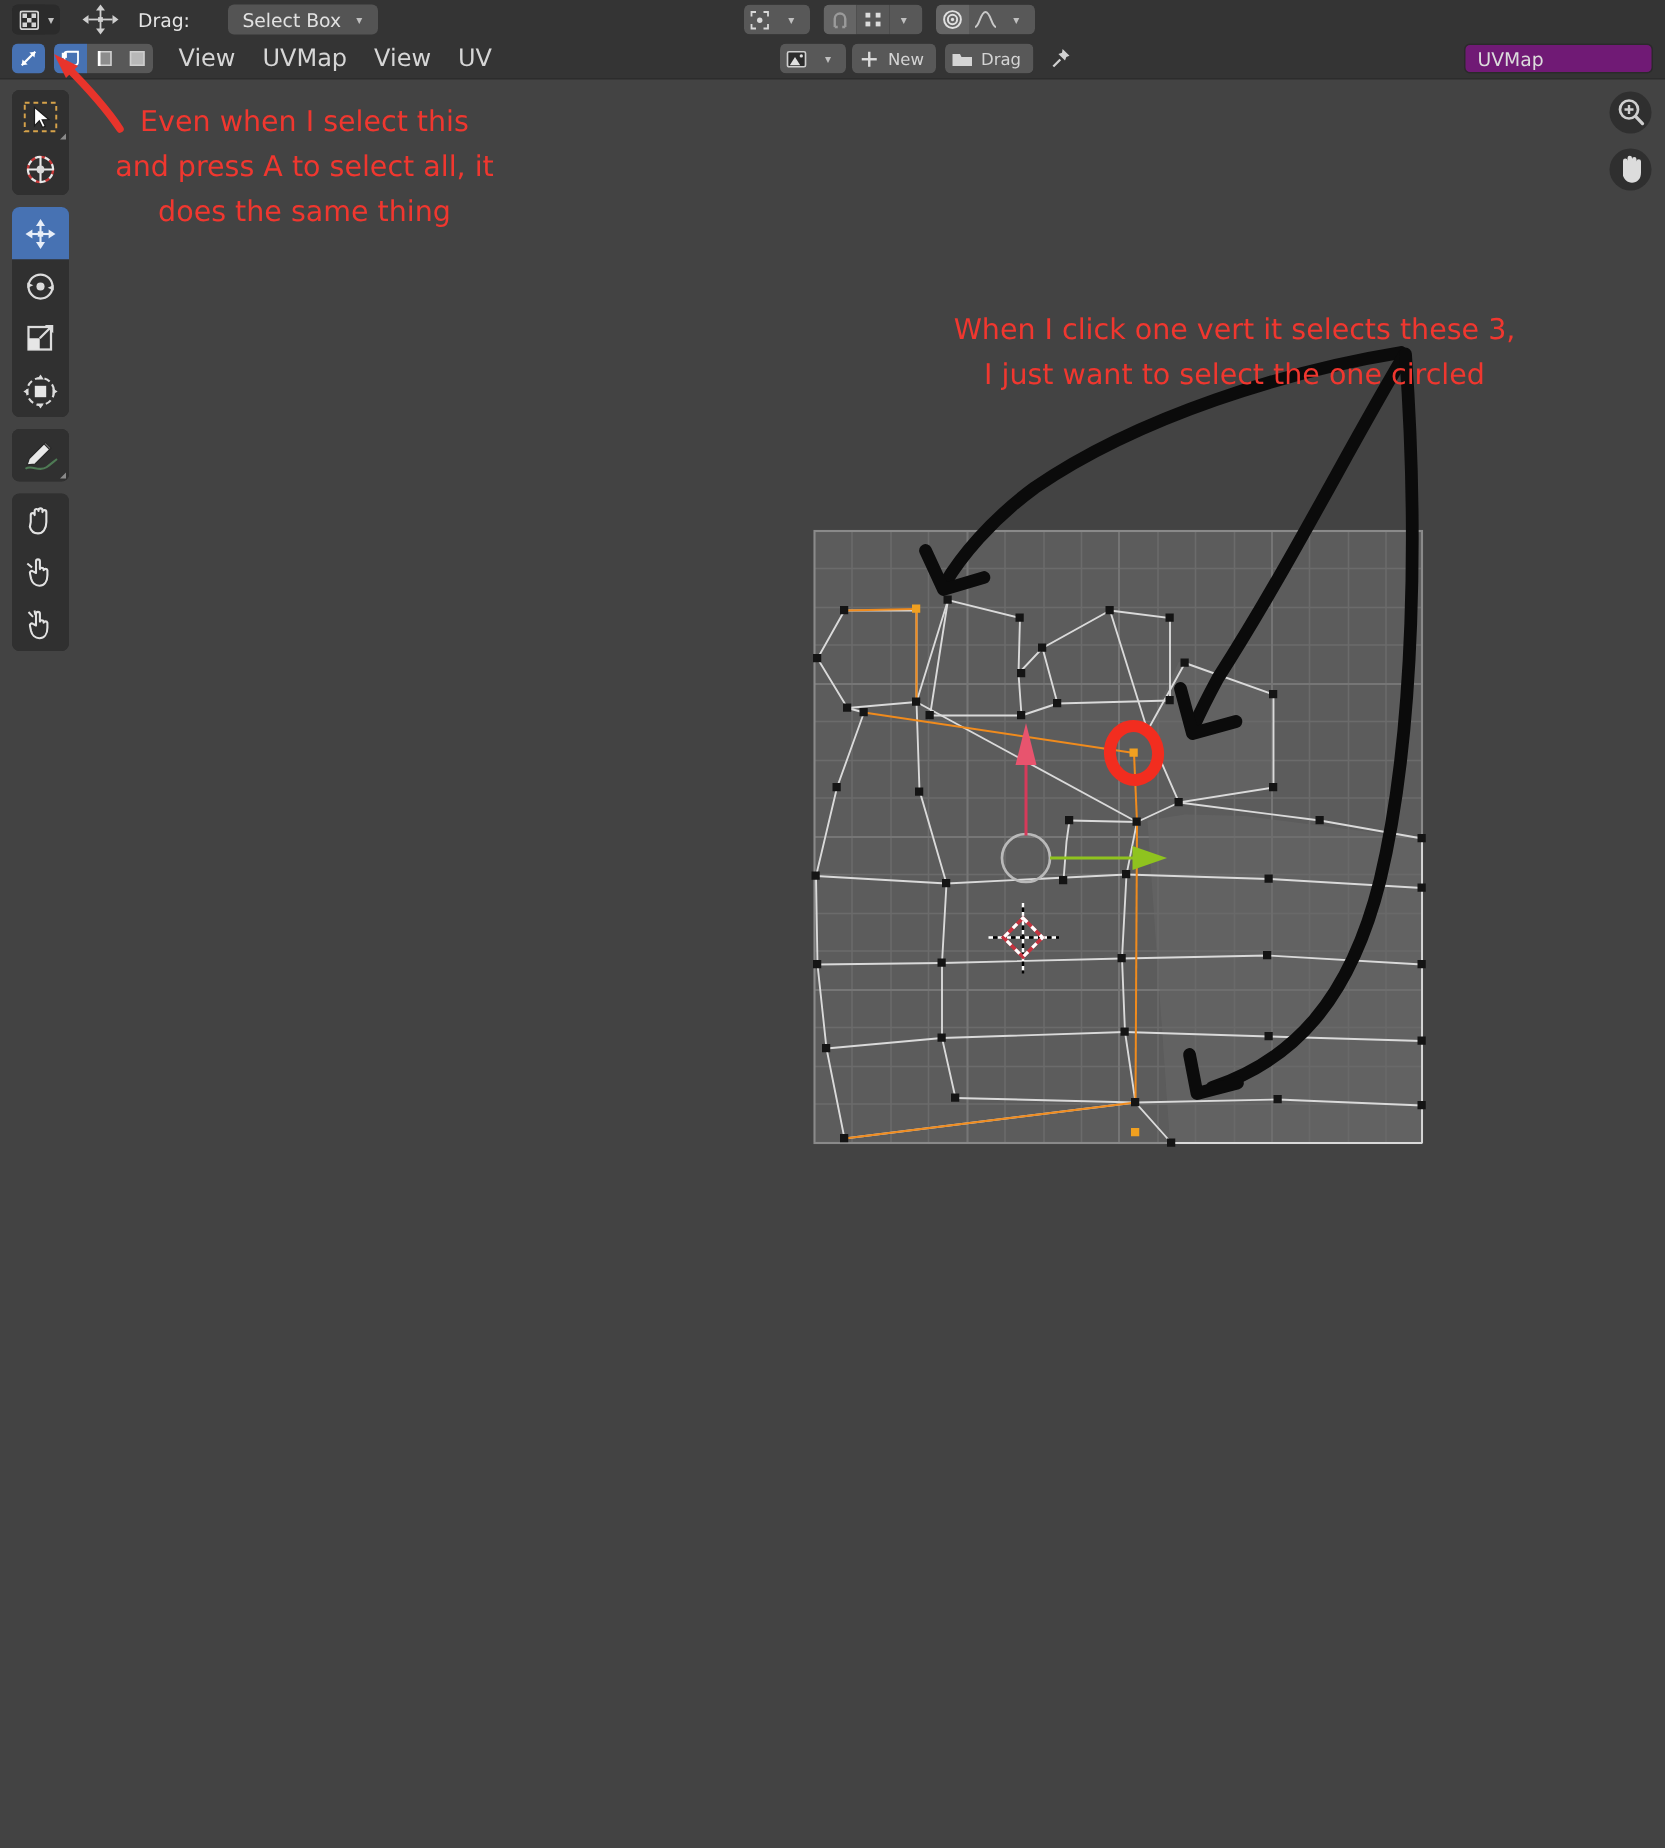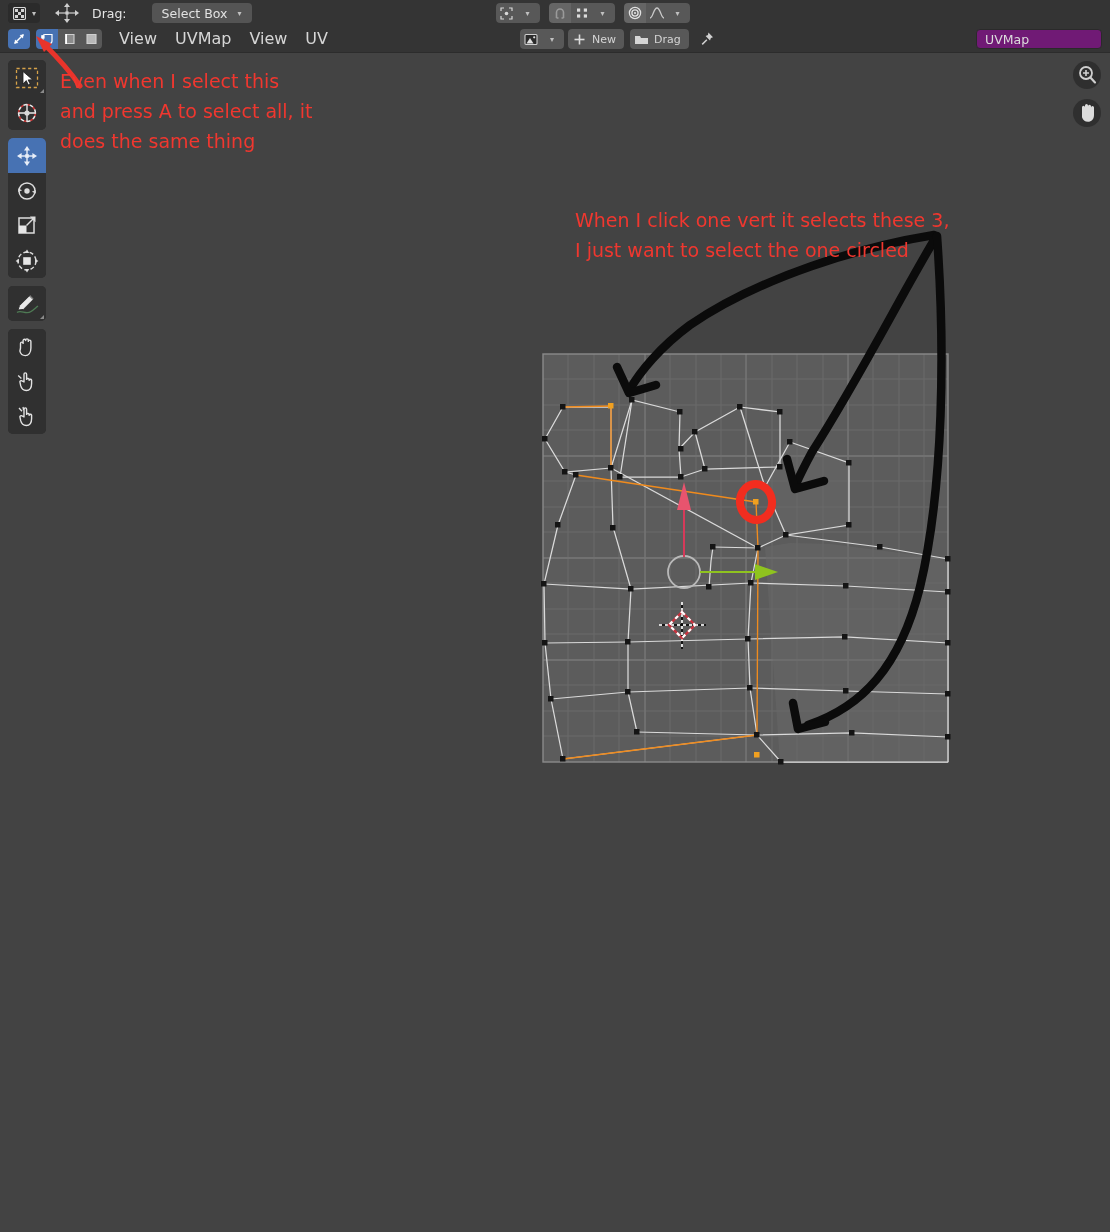--- a/index.html
+++ b/index.html
@@ -95,21 +95,21 @@
 
   
   #uvwrap { position: absolute; left: 0; top: 53px; width: 1110px; height: 1179px; }
 
   
   .anno {
     position: absolute;
     color: #f0372f;
     font-size: 19px;
     line-height: 30px;
-    text-align: left;
+    text-align: center;
     white-space: pre;
     pointer-events: none;
   }
   #anno1 { left: 60px; top: 66px; width: 286px; }
   #anno2 { left: 575px; top: 205px; width: 496px; }
 
   svg { display: block; }
 </style>
 </head>
 <body>

